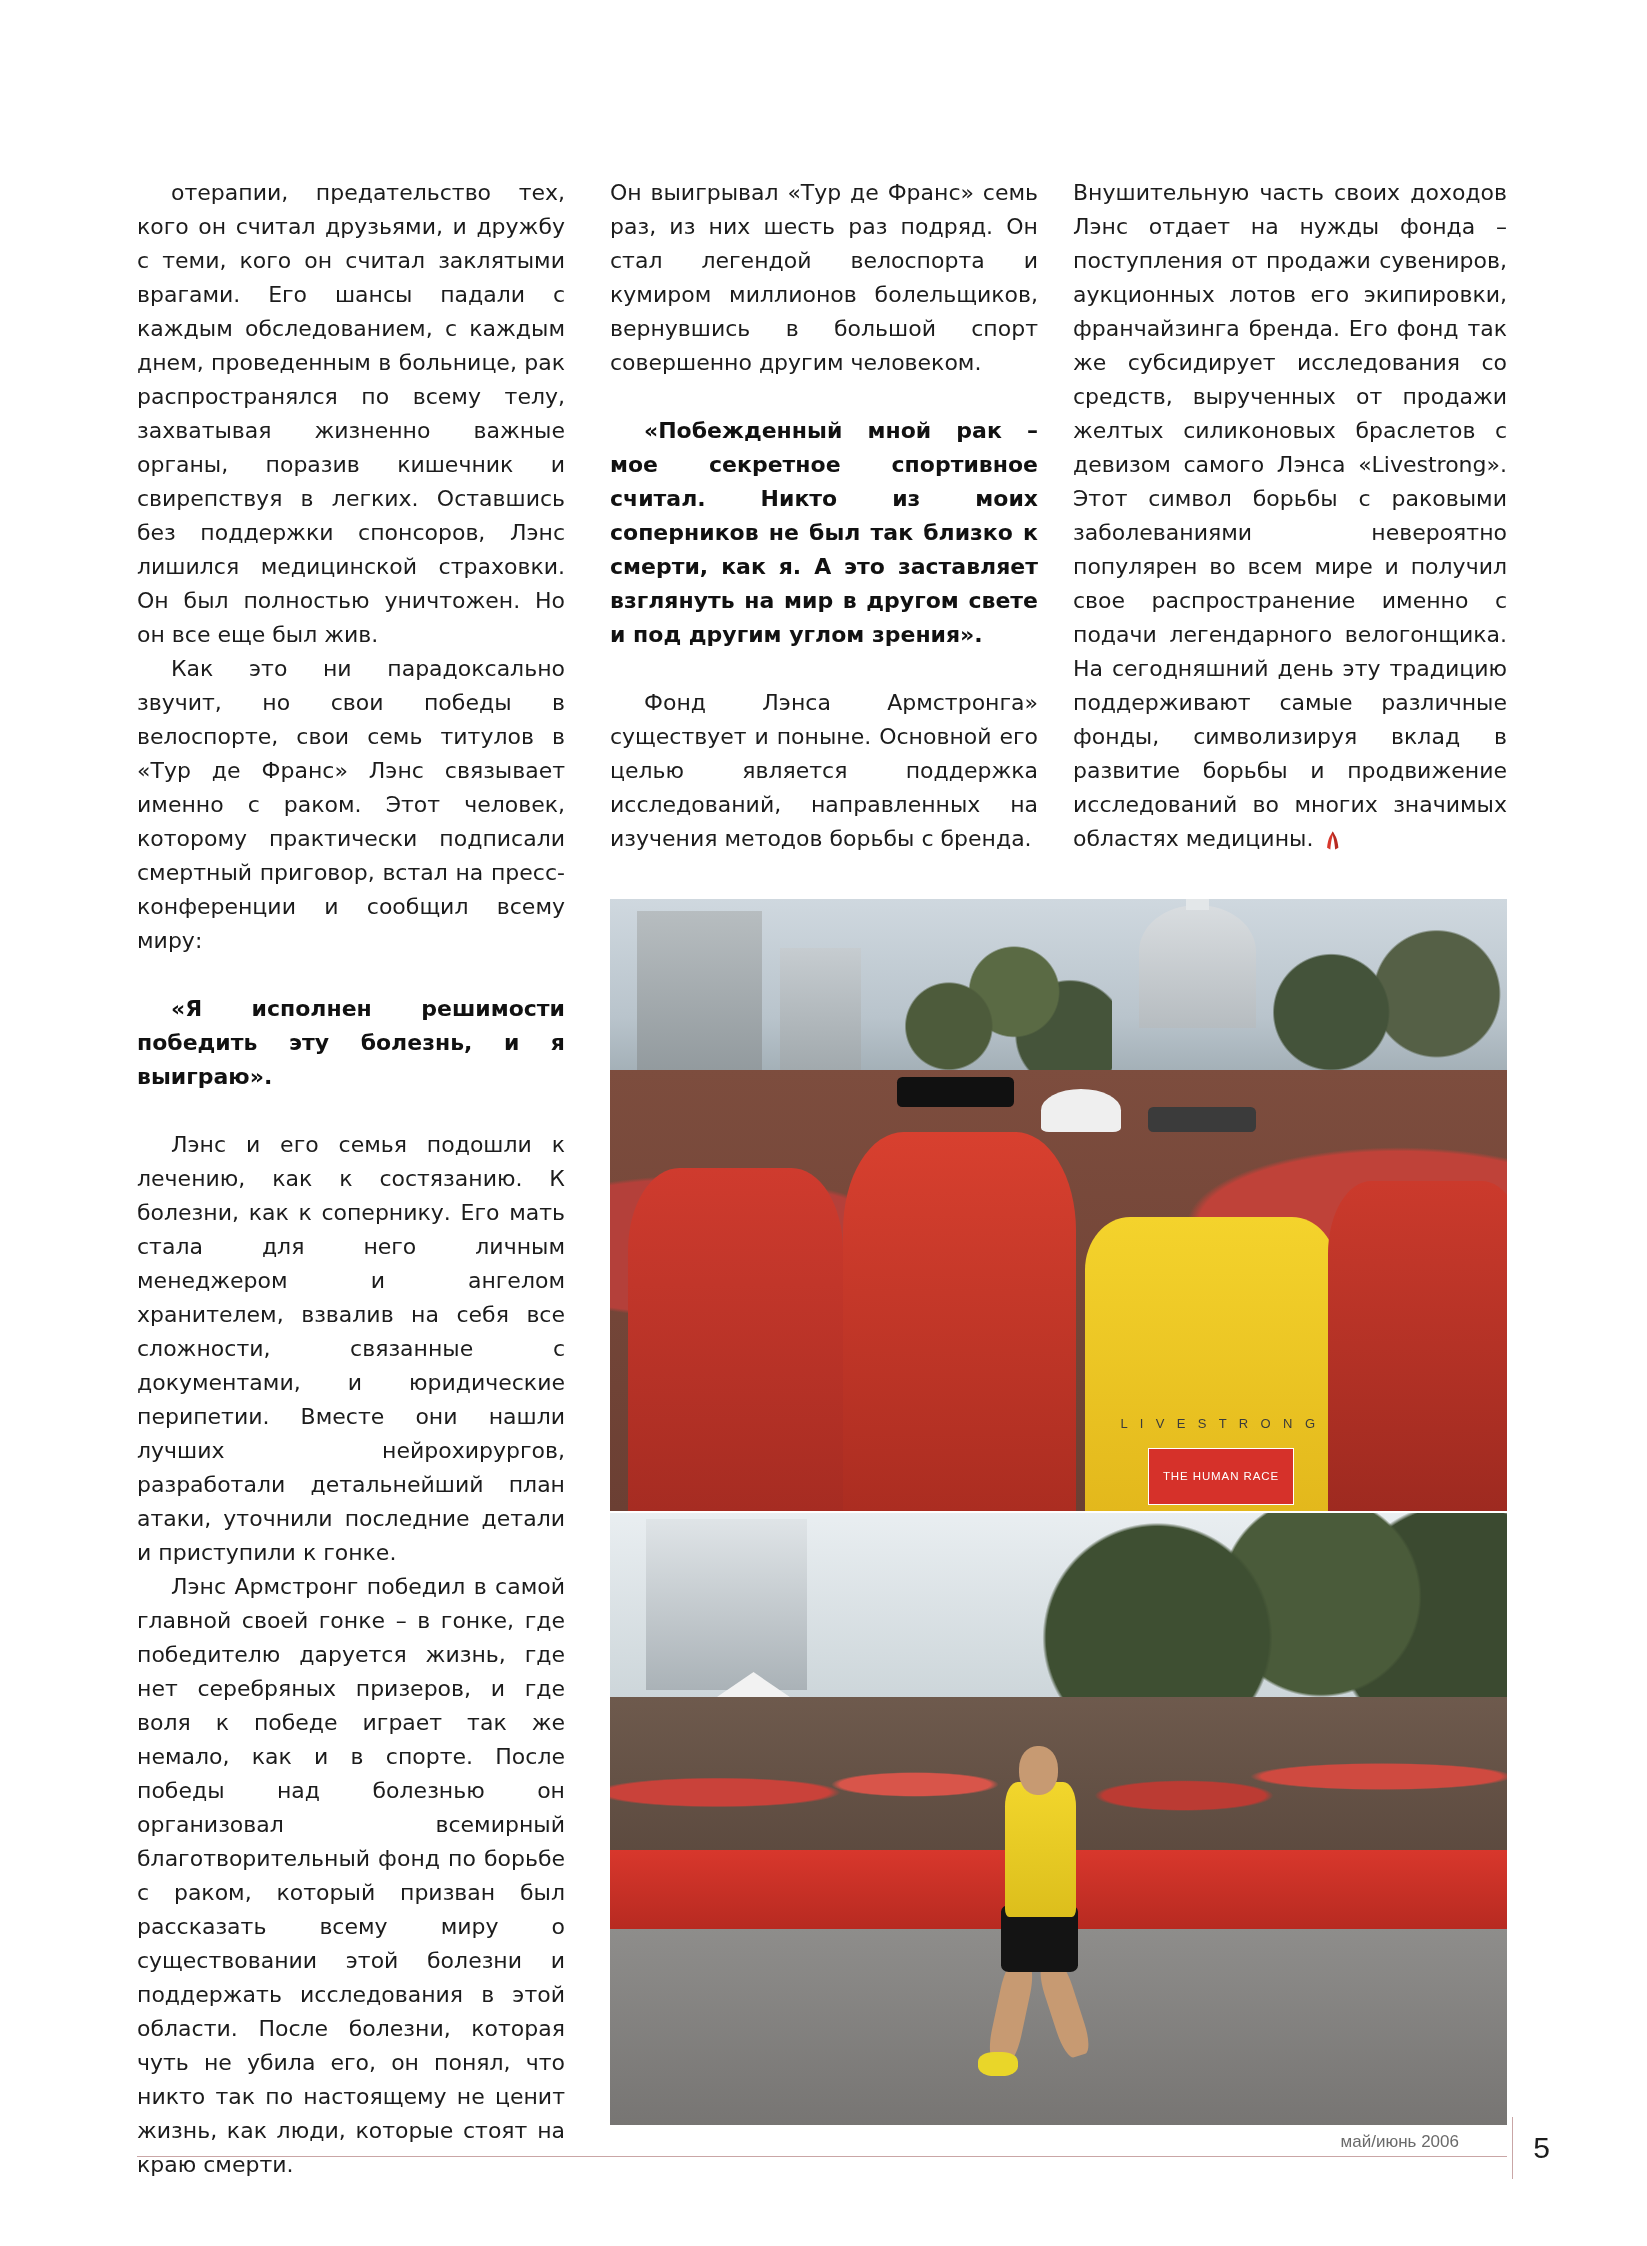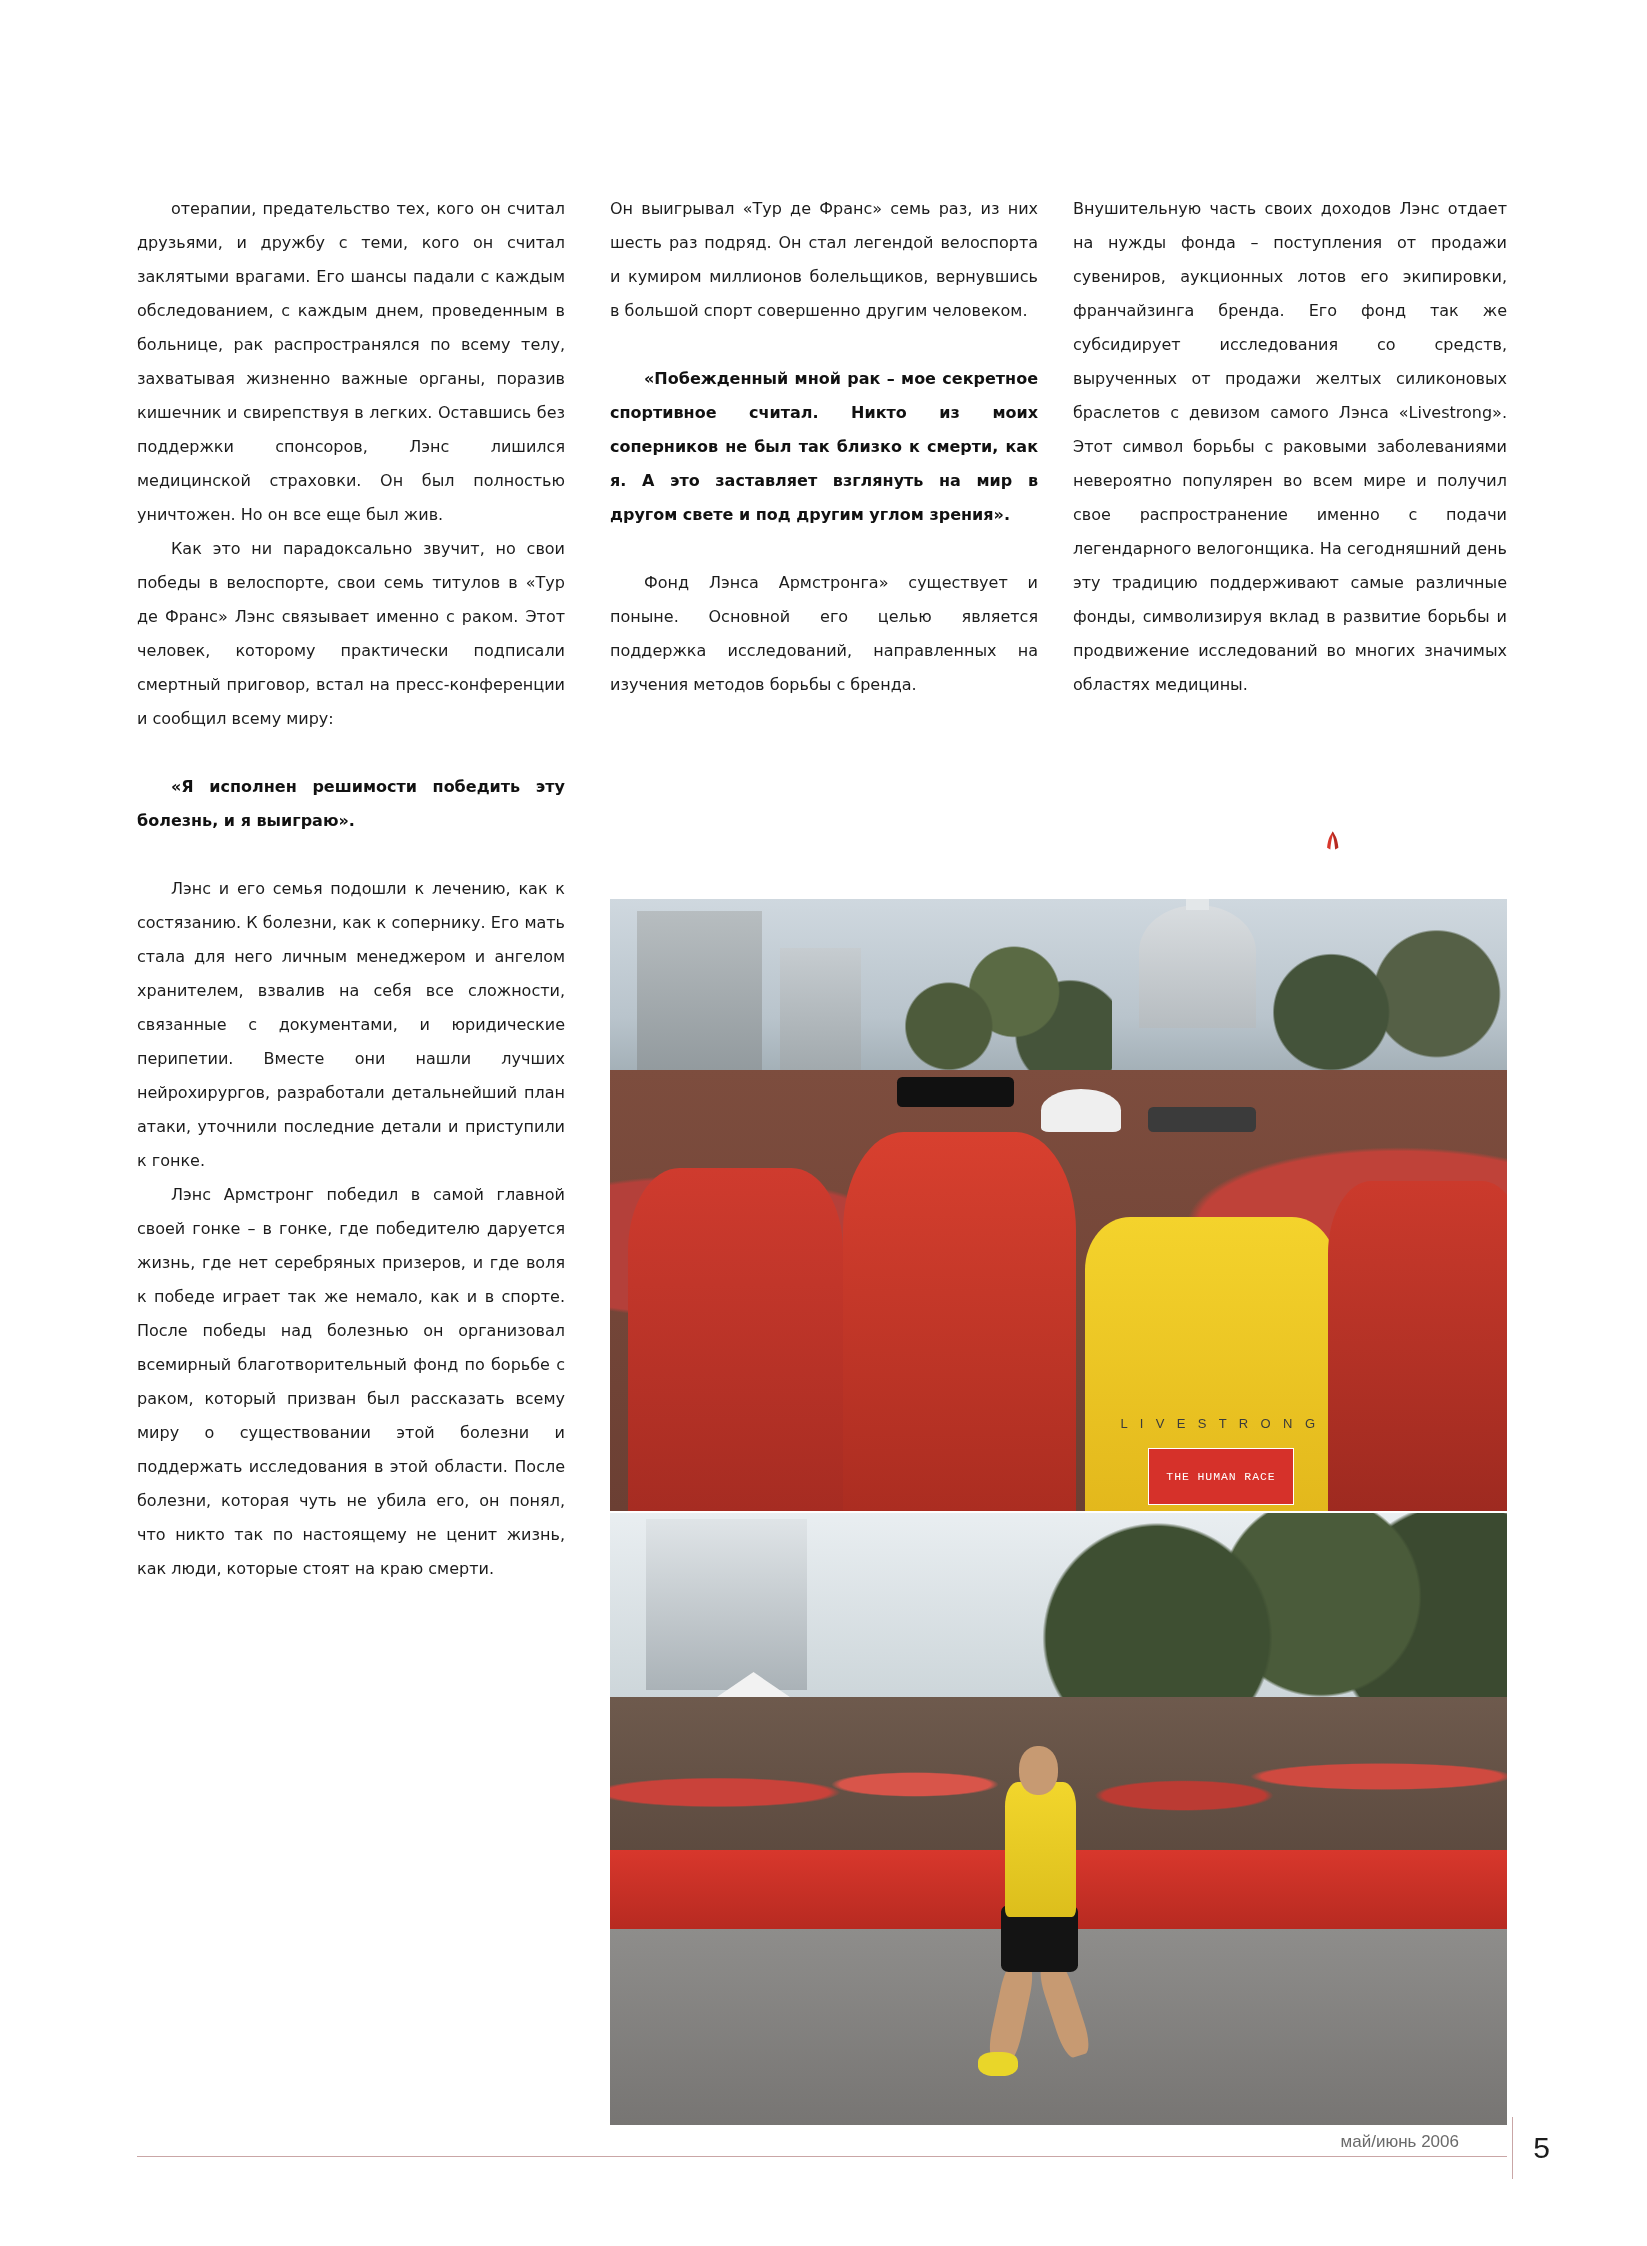--- a/index.html
+++ b/index.html
@@ -14,25 +14,24 @@
     background: #ffffff;
     font-family: "DejaVu Sans", sans-serif;
     overflow: hidden;
   }
 
   
   .col {
     position: absolute;
     top: 176px;
     width: 428px;
-    font-size: 16px;
+    font-size: 22px;
     line-height: 34px;
     color: #1c1c1c;
     text-align: justify;
-    margin-top: 16px;
   }
   .col p {
     margin: 0;
     text-indent: 34px;
   }
   .col p.noindent { text-indent: 0; }
   .col-1 { left: 137px; }
   .col-2 { left: 610px; }
   .col-3 { left: 1073px; width: 434px; }
 
@@ -143,21 +142,21 @@
     background: #c99a74; border-radius: 44%;
   }
   .sg-yellow { left: 60%; bottom: 62%; width: 12%; height: 4%; background:#3b3b3b; }
   .bib {
     position: absolute; left: 60%; bottom: 1%; width: 16%; height: 9%;
     background: #d6312a; border: 1.8px solid #fff;
   }
   .bib-txt {
     position: absolute; left: 0; top: 0; width: 100%; height: 100%;
     color: #fff; font-size: 11.5px; display: flex; align-items: center; justify-content: center;
-    letter-spacing: 0.9px; font-family: Liberation Mono, monospace;
+    letter-spacing: 0.9px; font-family: Liberation Sans, sans-serif;
   }
   .livestrong-txt {
     position: absolute; left: 56%; bottom: 13%; width: 24%;
     text-align: center; color: #3b3b3b; font-size: 13px; letter-spacing: 4.4px;
     font-family: "Liberation Sans", sans-serif;
   }
   .p-red-right {
     left: 80%; bottom: 0; width: 22%; height: 54%;
     background: linear-gradient(#cb3a2c, #9e2a20);
     border-radius: 22% 22% 0 0;

